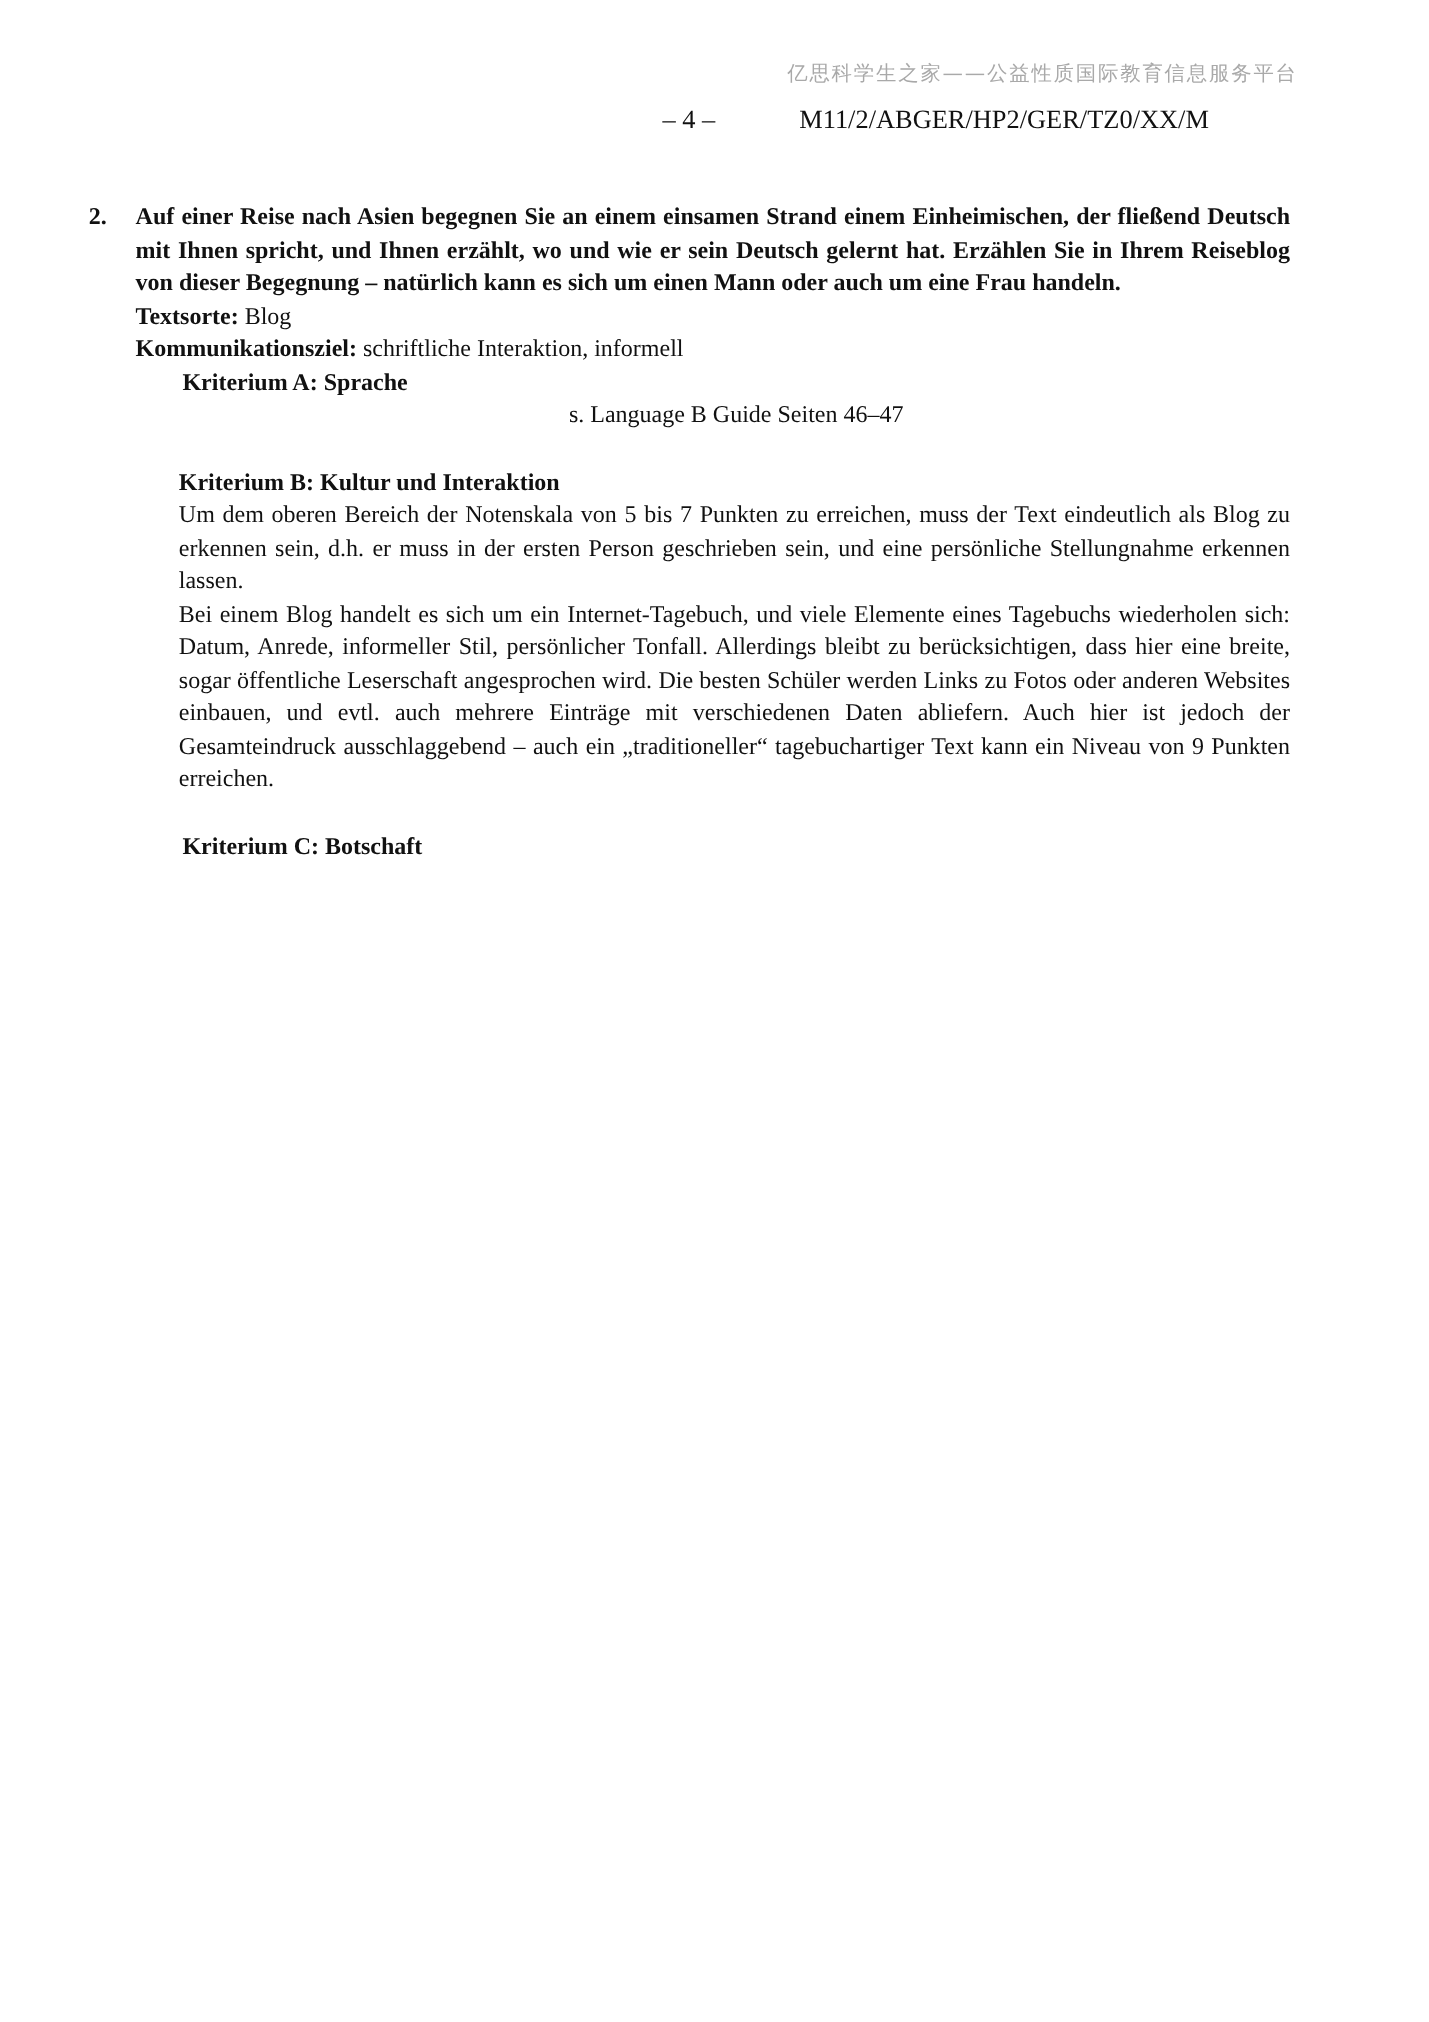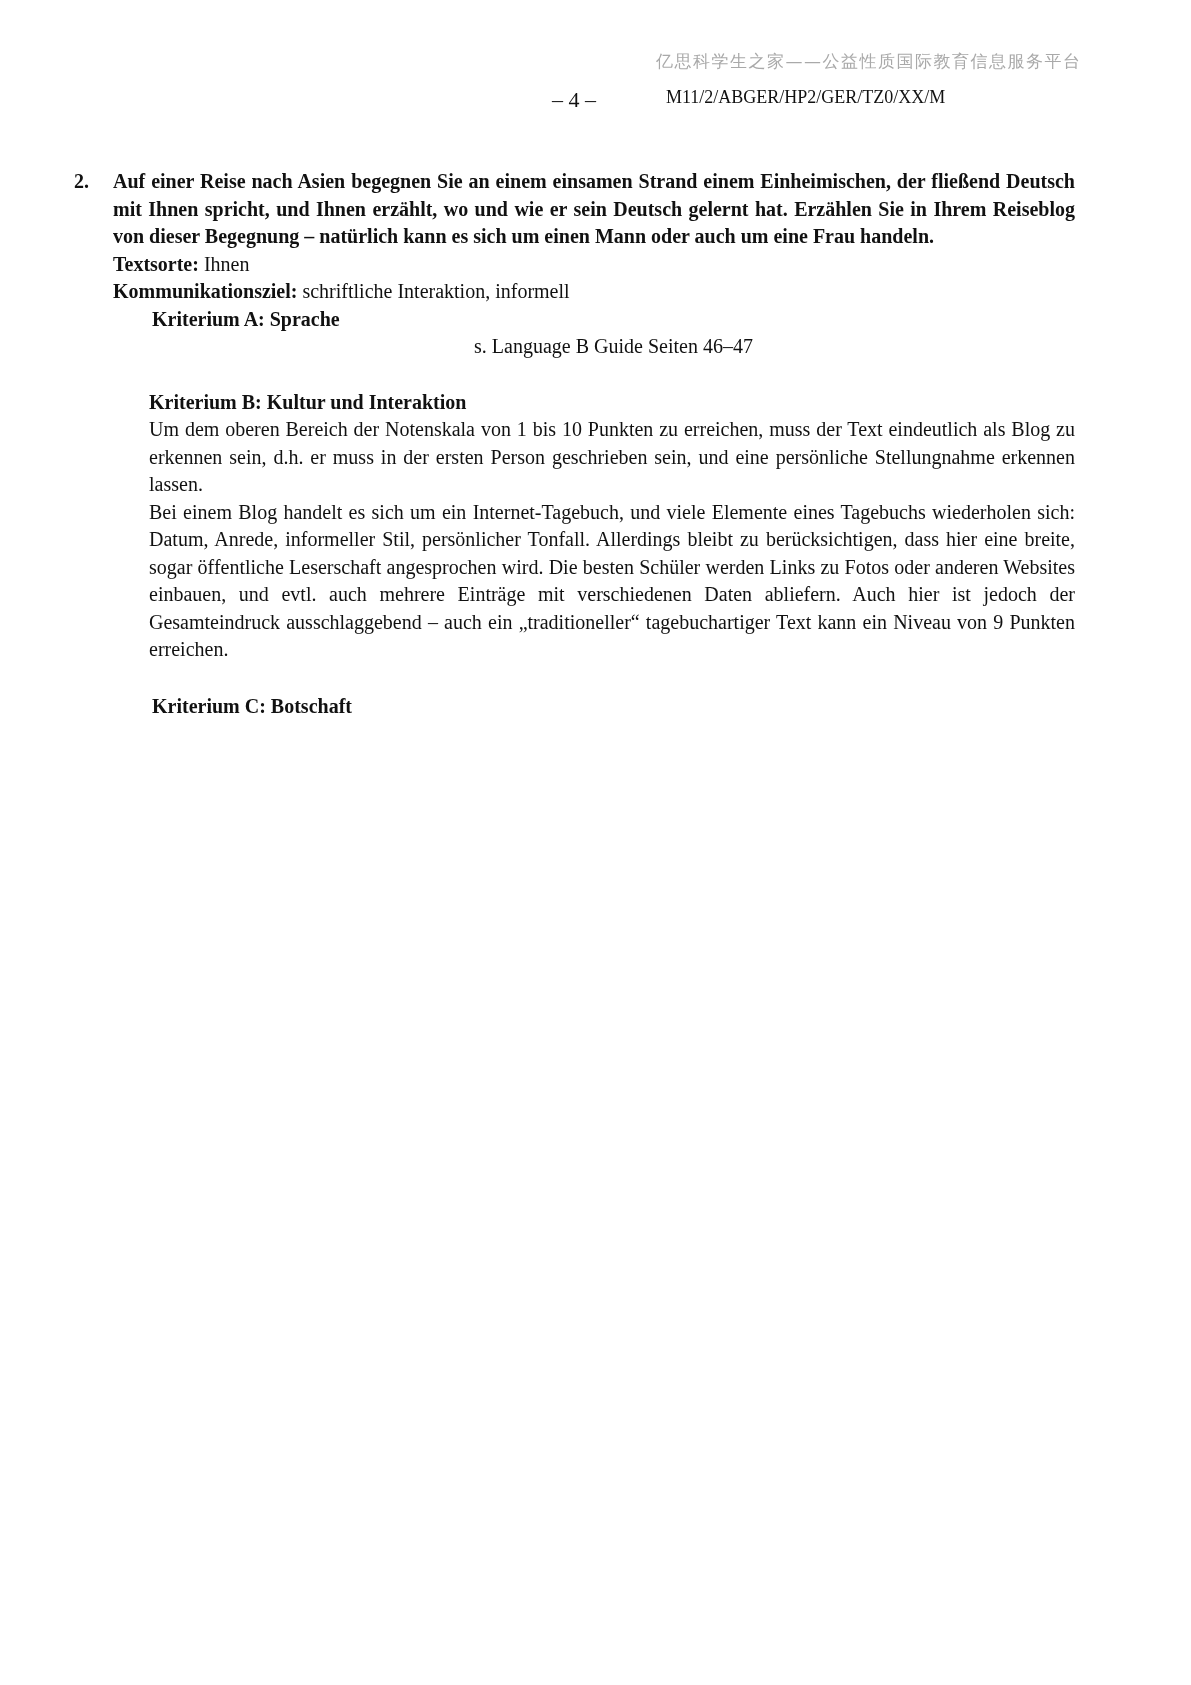--- a/index.html
+++ b/index.html
@@ -26,21 +26,21 @@
     position: absolute;
     top: 87px;
     left: 552px;
     font-size: 22px;
     white-space: nowrap;
   }
   .doc-code {
     position: absolute;
     top: 87px;
     left: 666px;
-    font-size: 18px;
+    font-size: 22px;
     white-space: nowrap;
   }
   .content {
     position: absolute;
     left: 113px;
     top: 168px;
     width: 962px;
     font-size: 20px;
     line-height: 27.5px;
     text-align: justify;
@@ -92,35 +92,35 @@
   <div class="doc-code">M11/2/ABGER/HP2/GER/TZ0/XX/M</div>
 
   <div class="content">
 
     <p class="block question">
       <span class="q-number">2.</span>
       <span>Auf einer Reise nach Asien begegnen Sie an einem einsamen Strand einem Einheimischen, der fließend Deutsch mit Ihnen spricht, und Ihnen erzählt, wo und wie er sein Deutsch gelernt hat.  Erzählen Sie in Ihrem Reiseblog von dieser Begegnung – natürlich kann es sich um einen Mann oder auch um eine Frau handeln.</span>
     </p>
 
     <p class="block labelled-line mb-25">
-      <span class="label-bold">Textsorte:</span><span> Ihnen</span>
+      <span class="label-bold">Textsorte:</span><span> Blog</span>
     </p>
 
     <p class="block labelled-line mb-29">
       <span class="label-bold">Kommunikationsziel:</span><span> schriftliche Interaktion, informell</span>
     </p>
 
     <div class="block mb-28">
       <h3 class="heading">Kriterium A: Sprache</h3>
       <p class="guide-line">s. Language B Guide Seiten 46–47</p>
     </div>
 
     <div class="block mb-29">
       <h3 class="heading">Kriterium B: Kultur und Interaktion</h3>
-      <p>Um dem oberen Bereich der Notenskala von 1 bis 10 Punkten zu erreichen, muss der Text eindeutlich als Blog zu erkennen sein, d.h. er muss in der ersten Person geschrieben sein, und eine persönliche Stellungnahme erkennen lassen.</p>
+      <p>Um dem oberen Bereich der Notenskala von 5 bis 7 Punkten zu erreichen, muss der Text eindeutlich als Blog zu erkennen sein, d.h. er muss in der ersten Person geschrieben sein, und eine persönliche Stellungnahme erkennen lassen.</p>
       <p>Bei einem Blog handelt es sich um ein Internet-Tagebuch, und viele Elemente eines Tagebuchs wiederholen sich: Datum, Anrede, informeller Stil, persönlicher Tonfall.  Allerdings bleibt zu berücksichtigen, dass hier eine breite, sogar öffentliche Leserschaft angesprochen wird.  Die besten Schüler werden Links zu Fotos oder anderen Websites einbauen, und evtl. auch mehrere Einträge mit verschiedenen Daten abliefern.  Auch hier ist jedoch der Gesamteindruck ausschlaggebend – auch ein „traditioneller“ tagebuchartiger Text kann ein Niveau von 9 Punkten erreichen.</p>
     </div>
 
     <div class="block mb-28">
       <h3 class="heading">Kriterium C: Botschaft</h3>
     </div>
 
 
   </div>
 

